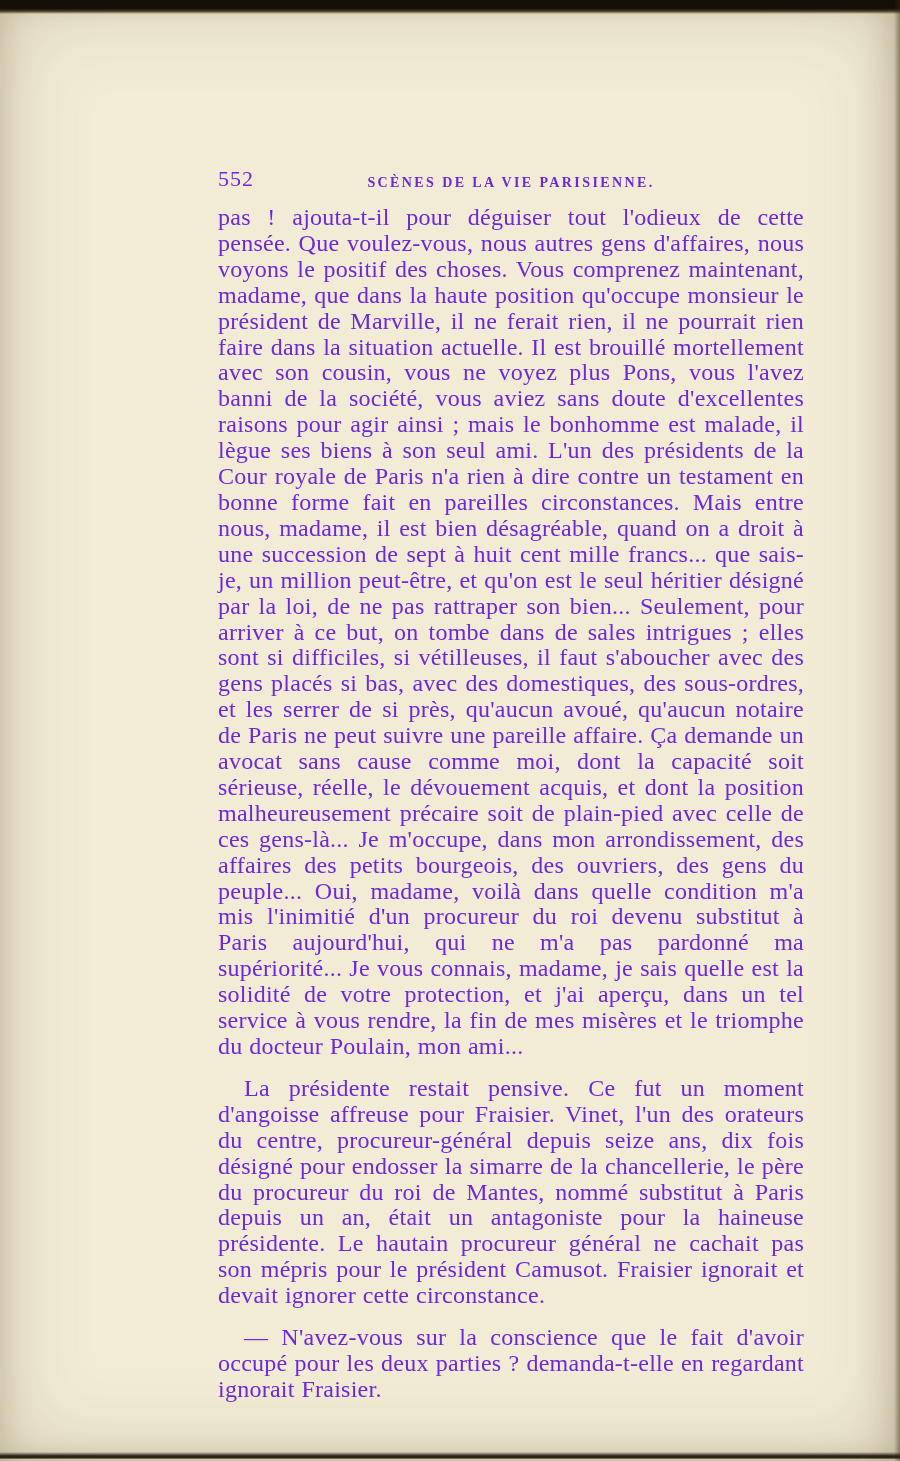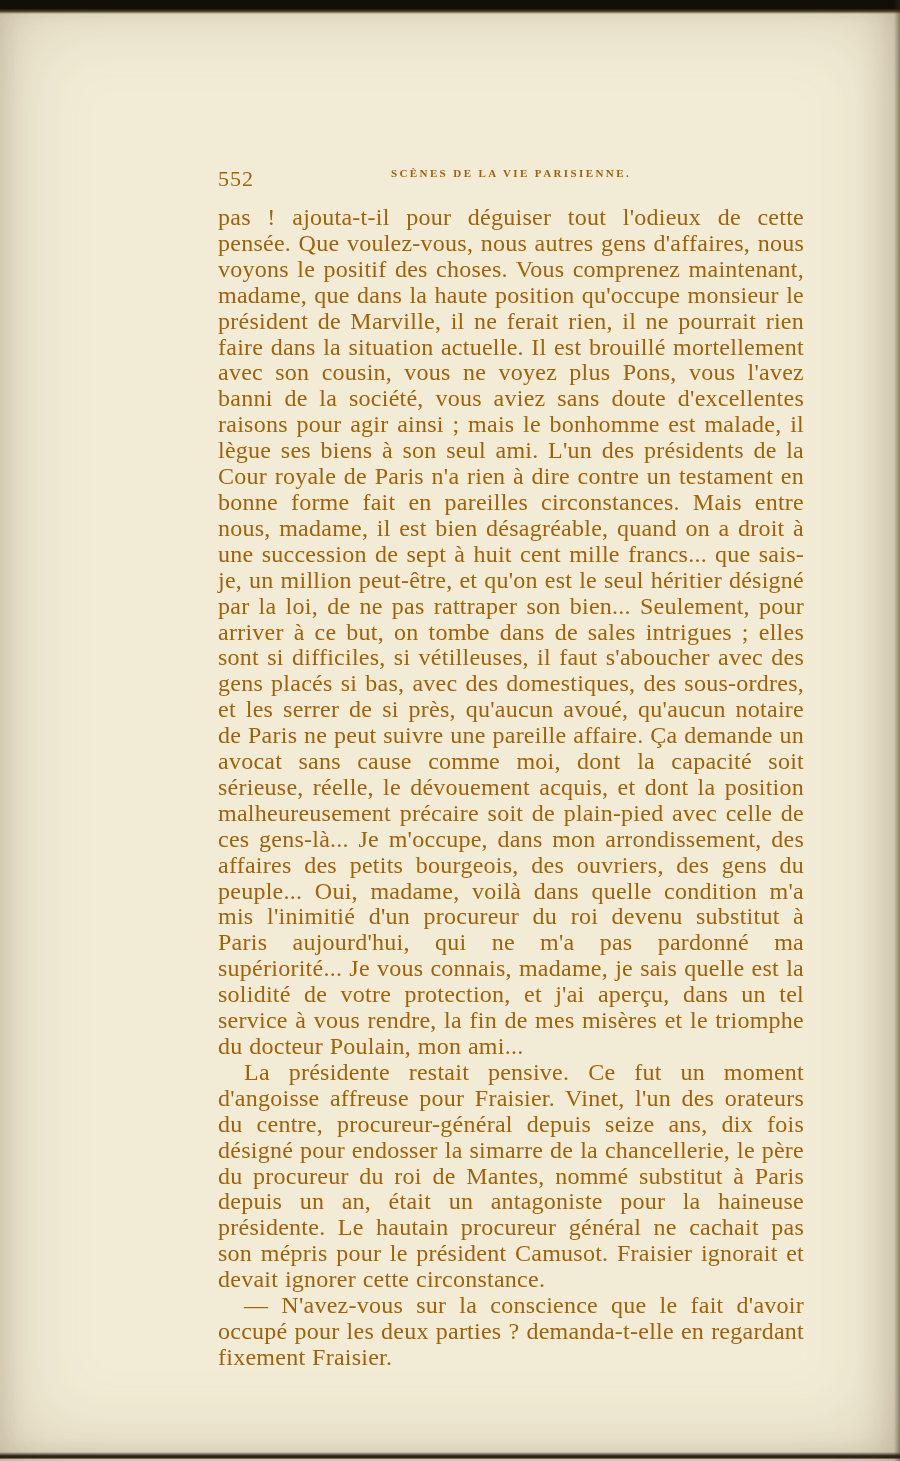--- a/index.html
+++ b/index.html
@@ -10,21 +10,21 @@
   .scan-page {
     position: relative;
     width: 900px;
     height: 1461px;
     background: #f2ecd6;
     overflow: hidden;
     box-shadow: inset 0 0 90px rgba(96, 74, 38, 0.22),
                 inset -14px 0 30px rgba(96, 74, 38, 0.18),
                 inset 10px 0 26px rgba(96, 74, 38, 0.10);
     font-family: "Liberation Serif", "DejaVu Serif", serif;
-    color: #a16207;
+    color: #6d28d9;
   }
   .edge-top {
     position: absolute;
     top: 0; left: 0; right: 0;
     height: 14px;
     background: linear-gradient(to bottom, #130e08 0%, #130e08 60%, #4a3a22 80%, rgba(74,58,34,0) 100%);
   }
   .edge-bottom {
     position: absolute;
     bottom: 2px; left: 0; right: 0;
@@ -52,54 +52,55 @@
     position: absolute;
     left: 0;
     bottom: 0;
     font-size: 22px;
     letter-spacing: 1px;
     font-weight: 400;
   }
   .running-title {
     position: absolute;
     left: 50%;
-    bottom: 13px;
+    bottom: 1px;
     transform: translateX(-50%);
     white-space: nowrap;
-    font-size: 11px;
+    font-size: 14px;
     font-weight: 700;
     letter-spacing: 2.4px;
     margin-top: 17px;
   }
   .body-text p {
     margin: 0;
     font-size: 24px;
     line-height: 25.9px;
     text-align: justify;
     letter-spacing: 0.25px;
     word-spacing: 0.5px;
   }
   .body-text p.indent {
     text-indent: 26px;
+    margin-top: 16px;
   }
 </style>
 </head>
 <body>
 
 <div class="scan-page">
   <div class="edge-top"></div>
   <div class="edge-right"></div>
 
   <div class="text-block">
     <div class="header-row">
       <span class="page-number">552</span>
       <span class="running-title">SCÈNES DE LA VIE PARISIENNE.</span>
     </div>
 
     <div class="body-text">
       <p>pas ! ajouta-t-il pour déguiser tout l'odieux de cette pensée. Que voulez-vous, nous autres gens d'affaires, nous voyons le positif des choses. Vous comprenez maintenant, madame, que dans la haute position qu'occupe monsieur le président de Marville, il ne ferait rien, il ne pourrait rien faire dans la situation actuelle. Il est brouillé mortellement avec son cousin, vous ne voyez plus Pons, vous l'avez banni de la société, vous aviez sans doute d'excellentes raisons pour agir ainsi ; mais le bonhomme est malade, il lègue ses biens à son seul ami. L'un des présidents de la Cour royale de Paris n'a rien à dire contre un testament en bonne forme fait en pareilles circonstances. Mais entre nous, madame, il est bien désagréable, quand on a droit à une succession de sept à huit cent mille francs... que sais-je, un million peut-être, et qu'on est le seul héritier désigné par la loi, de ne pas rattraper son bien... Seulement, pour arriver à ce but, on tombe dans de sales intrigues ; elles sont si difficiles, si vétilleuses, il faut s'aboucher avec des gens placés si bas, avec des domestiques, des sous-ordres, et les serrer de si près, qu'aucun avoué, qu'aucun notaire de Paris ne peut suivre une pareille affaire. Ça demande un avocat sans cause comme moi, dont la capacité soit sérieuse, réelle, le dévouement acquis, et dont la position malheureusement précaire soit de plain-pied avec celle de ces gens-là... Je m'occupe, dans mon arrondissement, des affaires des petits bourgeois, des ouvriers, des gens du peuple... Oui, madame, voilà dans quelle condition m'a mis l'inimitié d'un procureur du roi devenu substitut à Paris aujourd'hui, qui ne m'a pas pardonné ma supériorité... Je vous connais, madame, je sais quelle est la solidité de votre protection, et j'ai aperçu, dans un tel service à vous rendre, la fin de mes misères et le triomphe du docteur Poulain, mon ami...</p>
       <p class="indent">La présidente restait pensive. Ce fut un moment d'angoisse affreuse pour Fraisier. Vinet, l'un des orateurs du centre, procureur-général depuis seize ans, dix fois désigné pour endosser la simarre de la chancellerie, le père du procureur du roi de Mantes, nommé substitut à Paris depuis un an, était un antagoniste pour la haineuse présidente. Le hautain procureur général ne cachait pas son mépris pour le président Camusot. Fraisier ignorait et devait ignorer cette circonstance.</p>
-      <p class="indent">— N'avez-vous sur la conscience que le fait d'avoir occupé pour les deux parties ? demanda-t-elle en regardant fixement Fraisier.</p>
+      <p class="indent">— N'avez-vous sur la conscience que le fait d'avoir occupé pour les deux parties ? demanda-t-elle en regardant ignorait Fraisier.</p>
     </div>
   </div>
 
   <div class="edge-bottom"></div>
 </div>
 
 </body></html>

